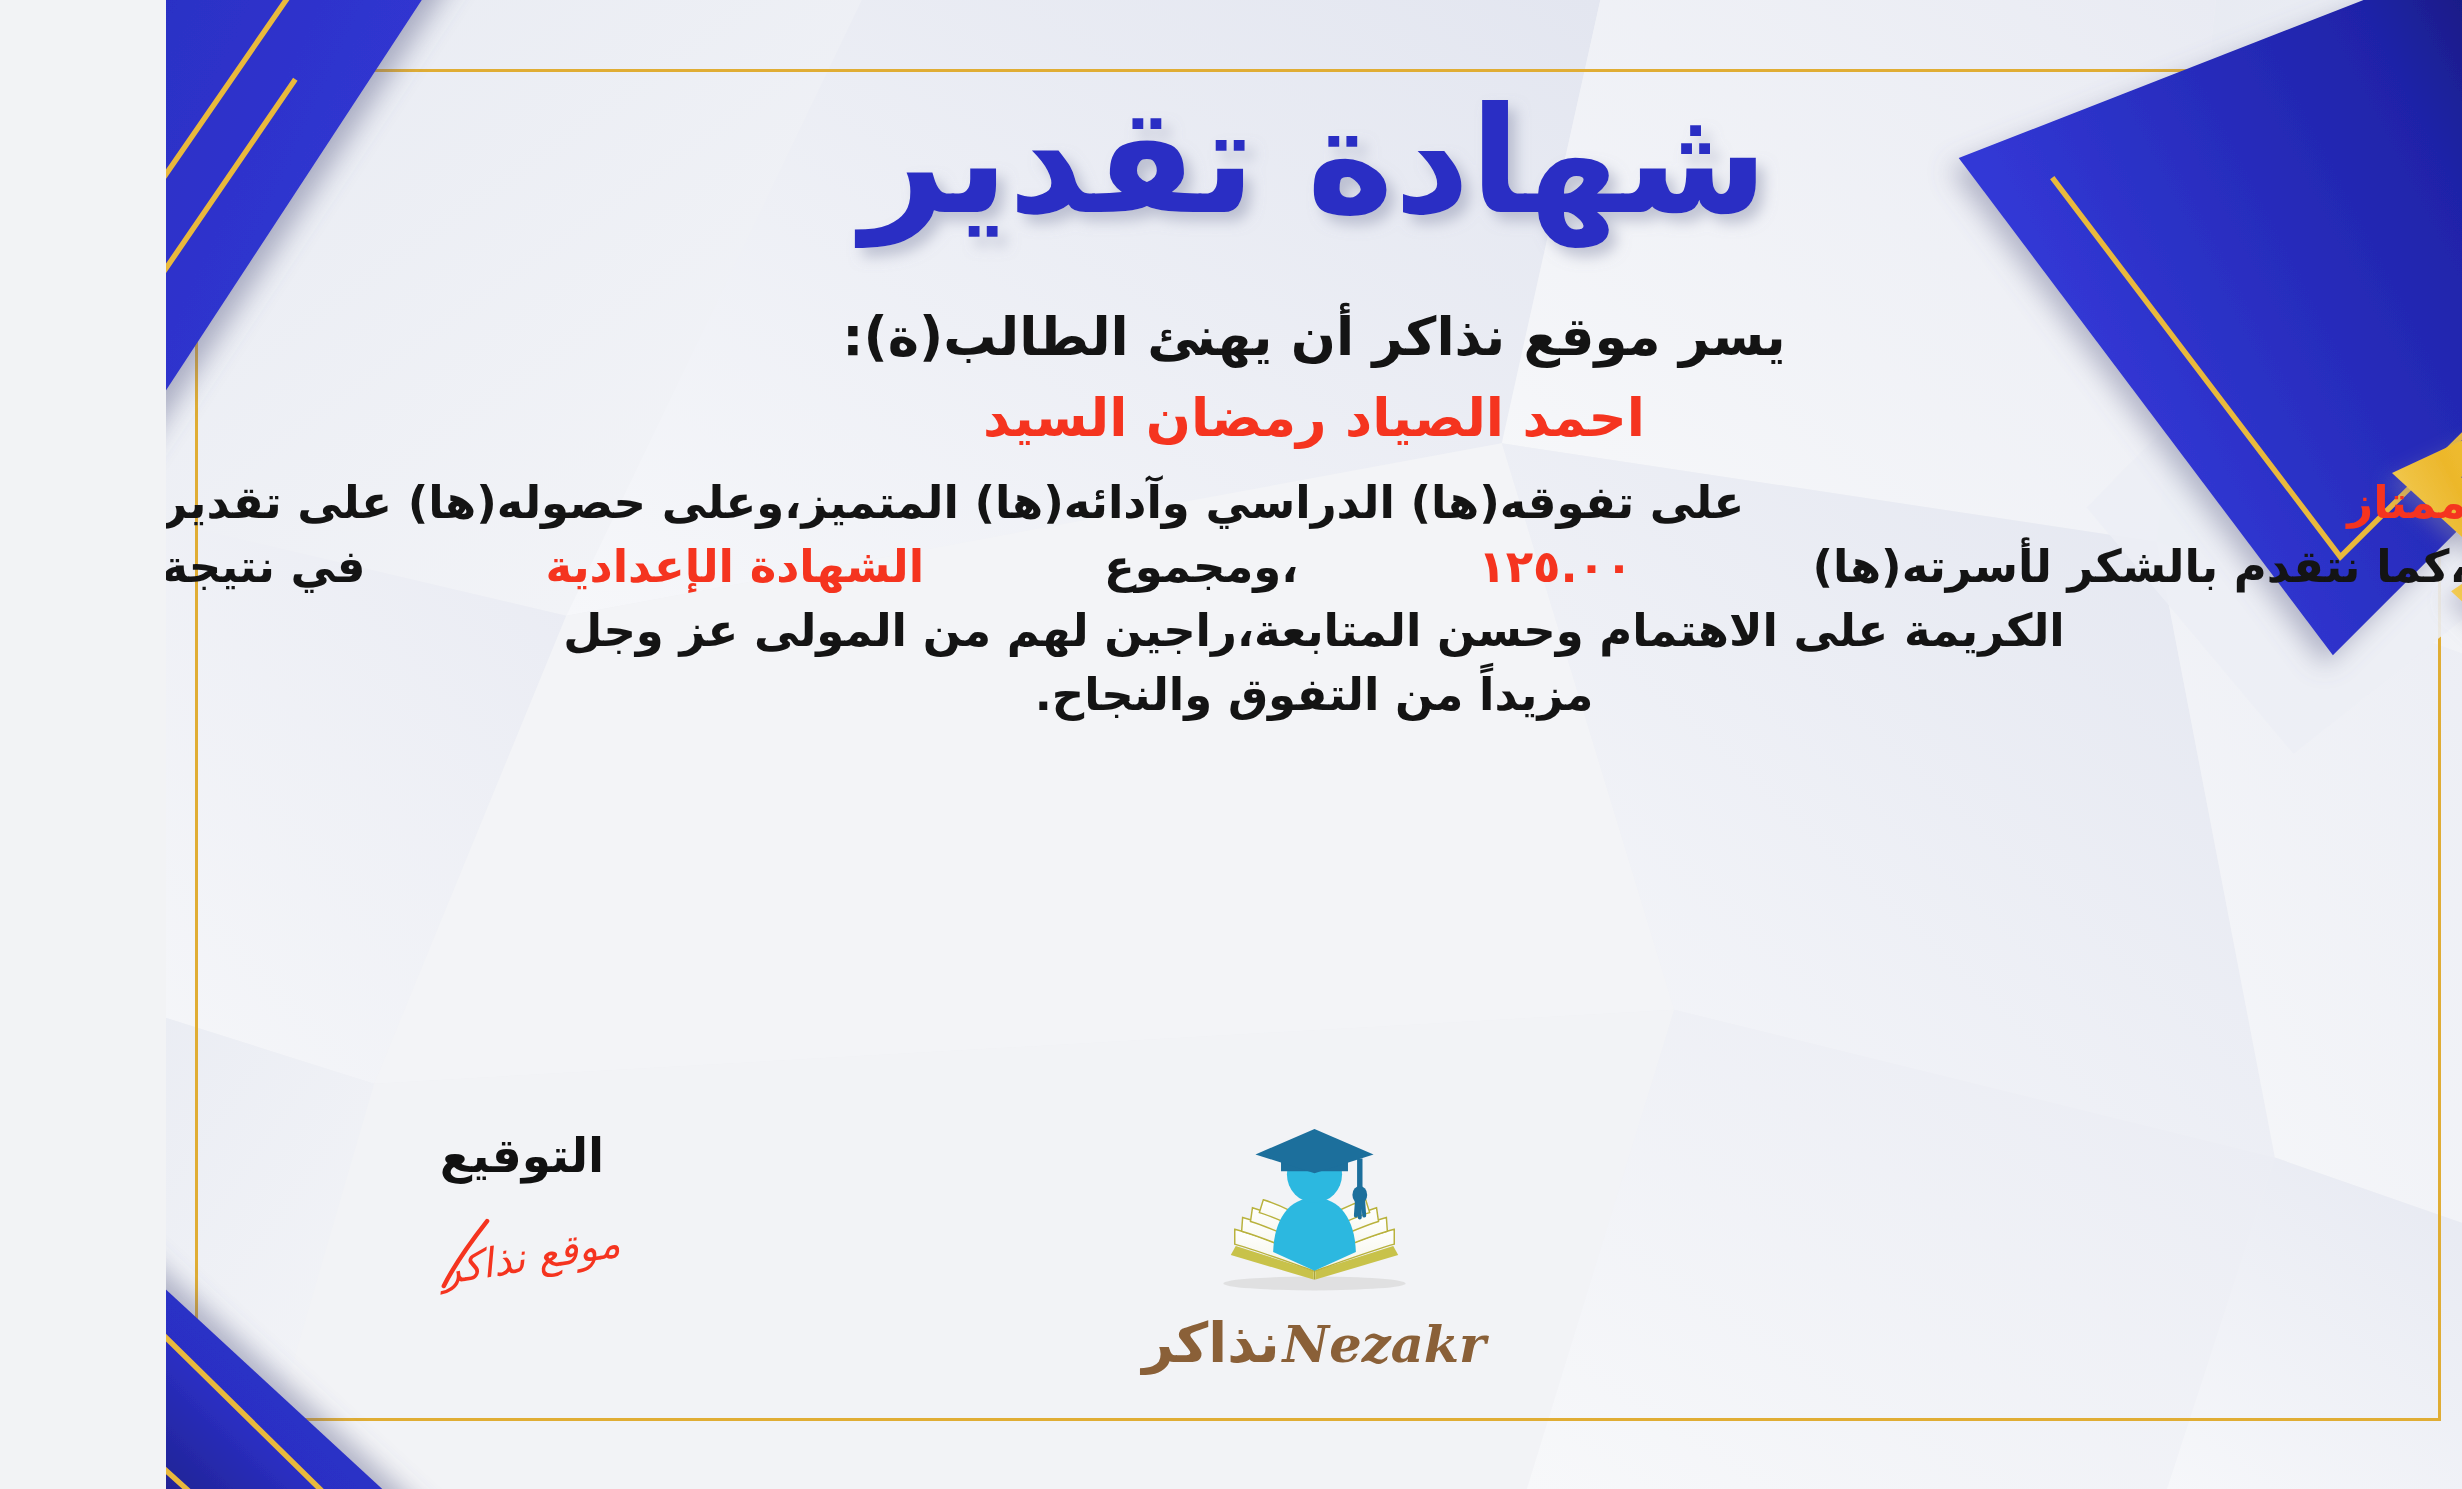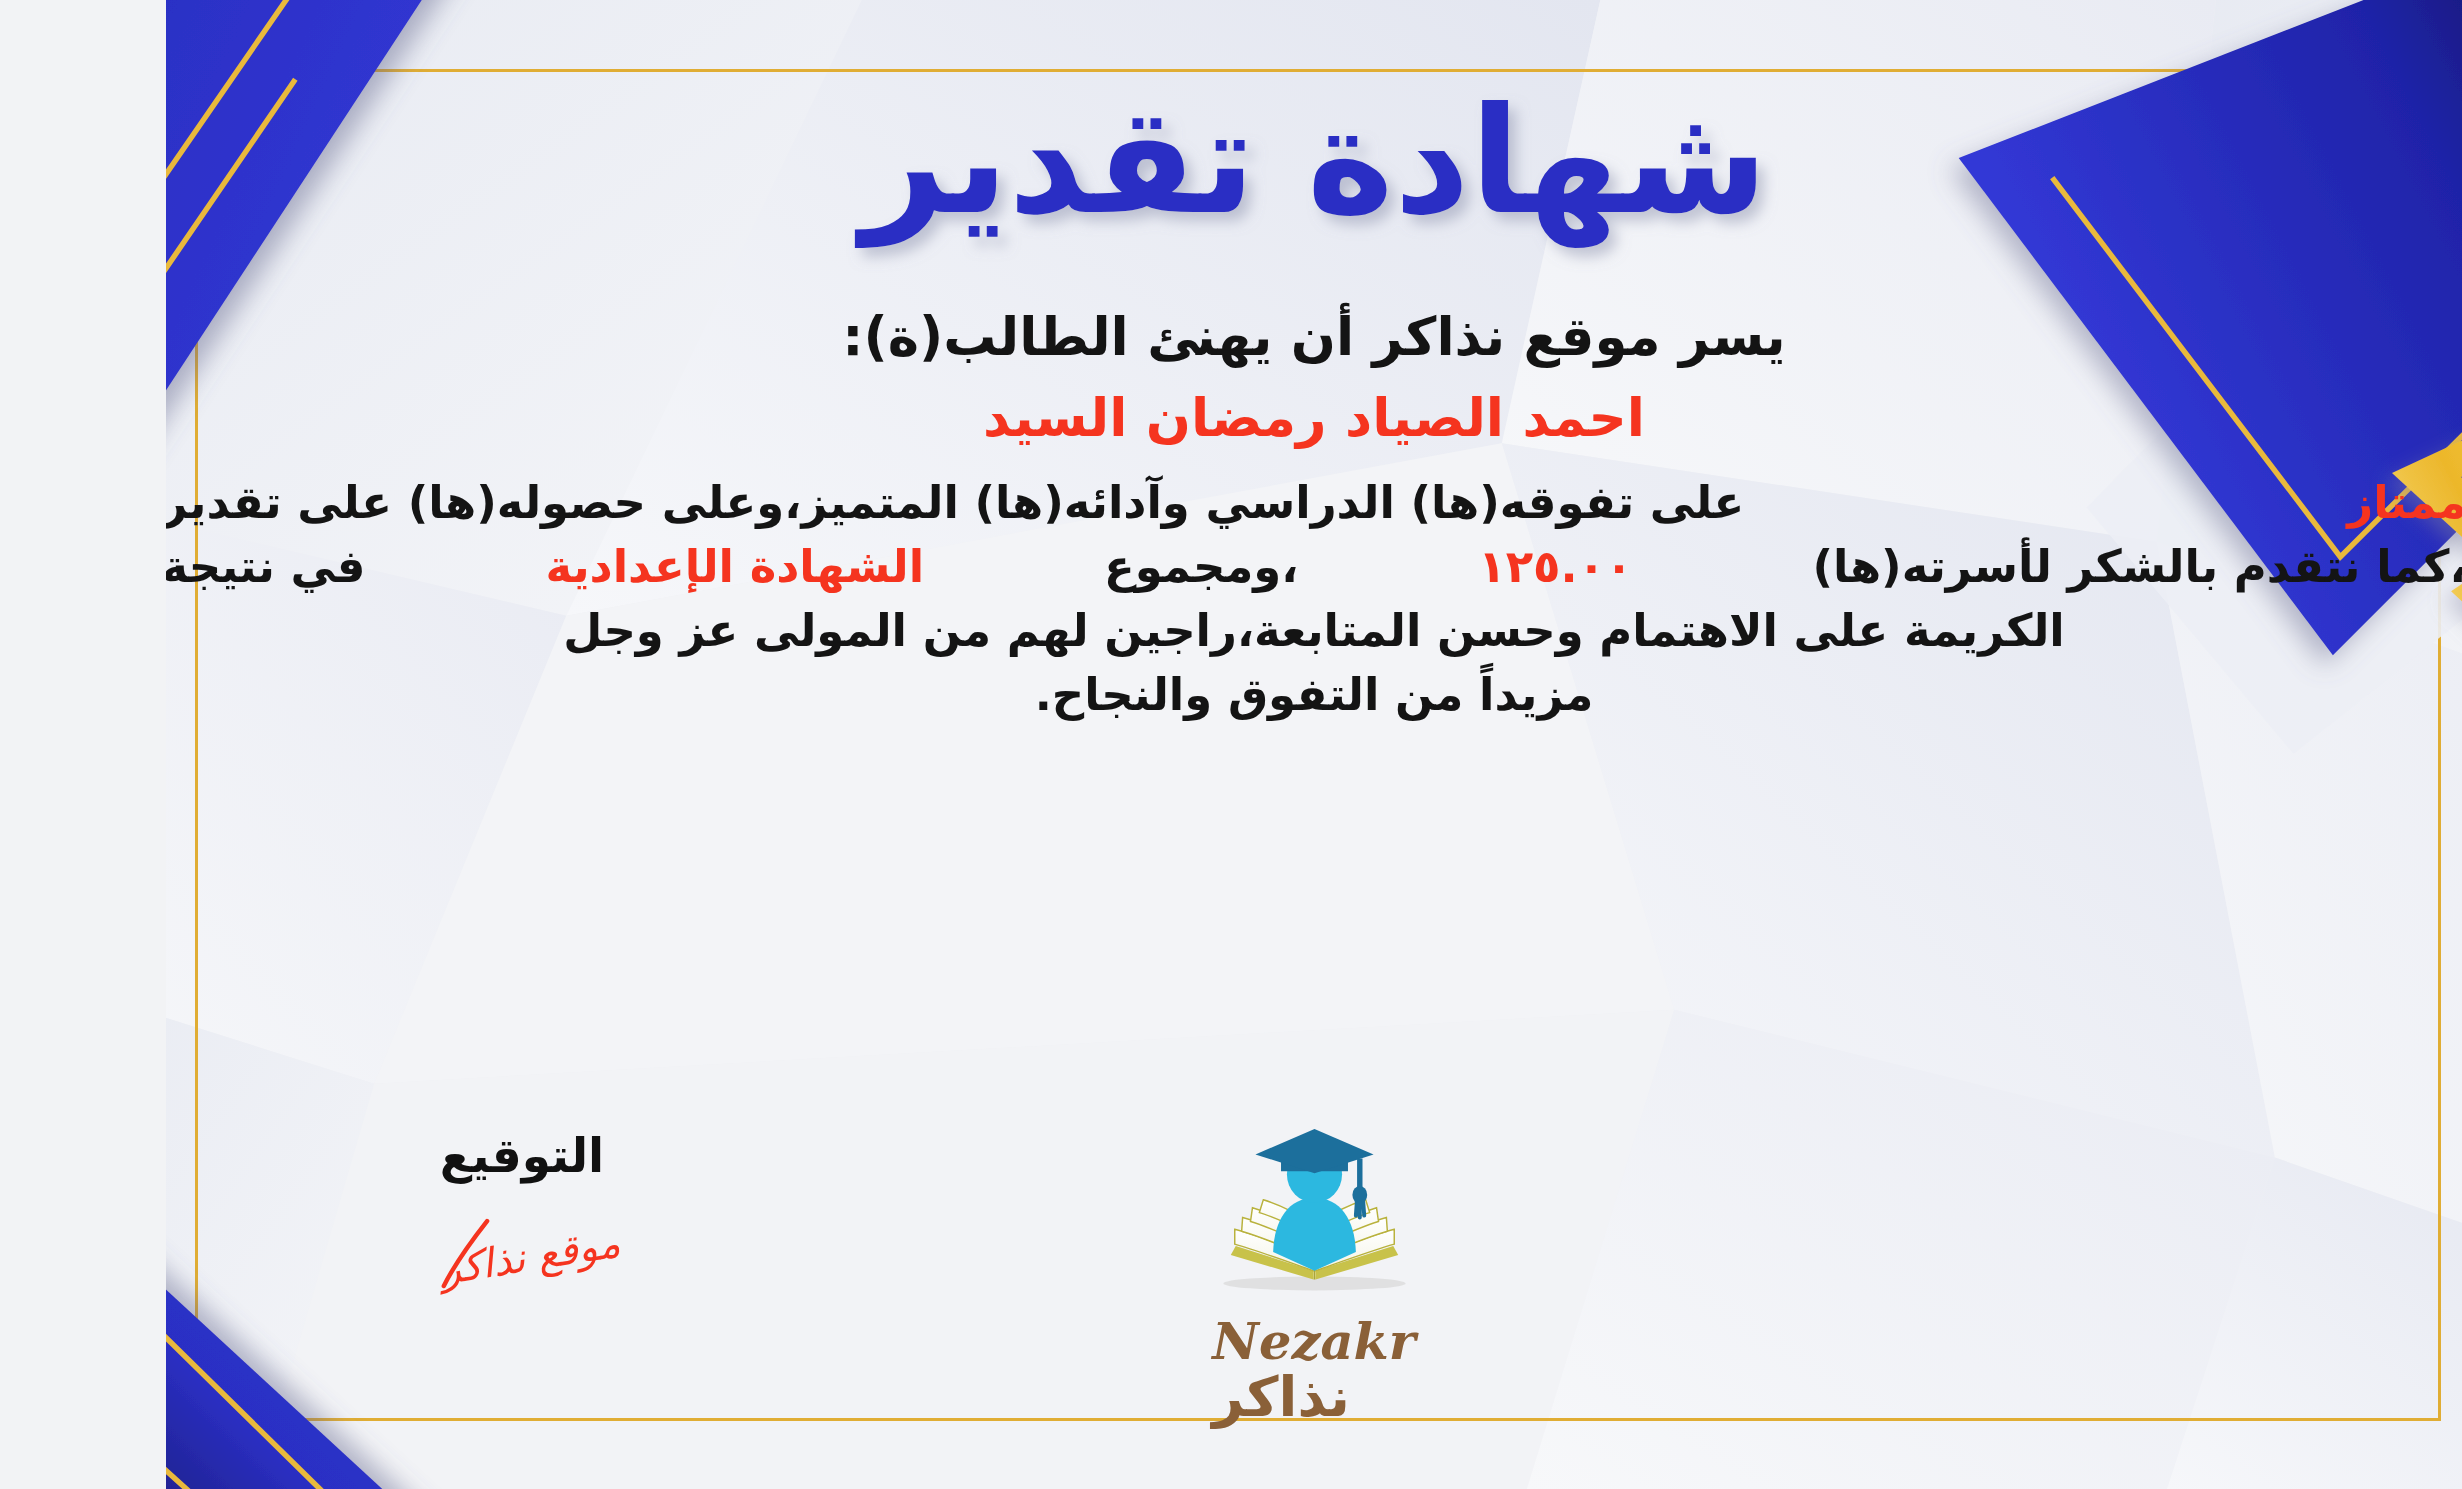--- a/index.html
+++ b/index.html
@@ -158,21 +158,20 @@
   }
   .logo-mark { width: 276px; height: 192px; }
   .logo-mark svg { width: 100%; height: 100%; display: block; }
   .logo-wordmark {
     margin-top: 1px;
     display: flex;
     align-items: baseline;
     justify-content: center;
     gap: 3px;
     color: #8a6038;
-    flex-direction: column;
   }
   .logo-word-ar {
     font-size: 55px;
     font-weight: 700;
     letter-spacing: -1px;
     line-height: 1;
   }
   .logo-word-en {
     font-family: "DejaVu Serif", "Liberation Serif", serif;
     font-size: 51px;

